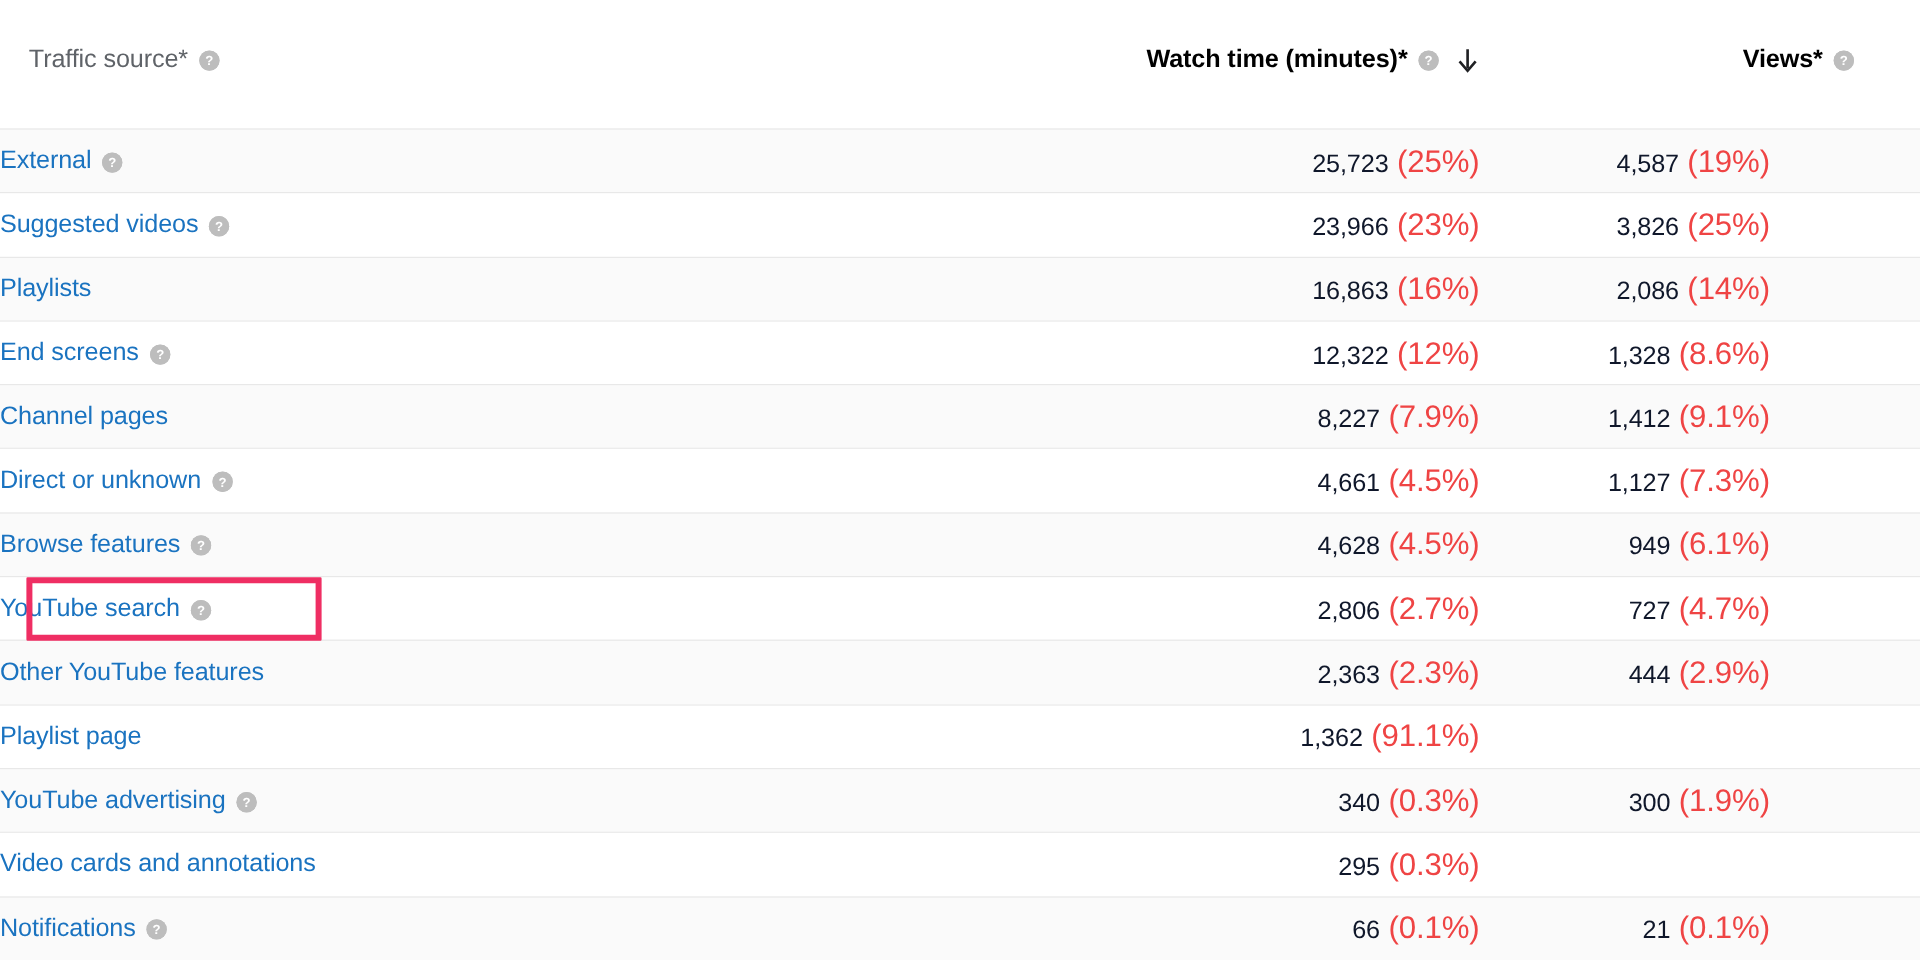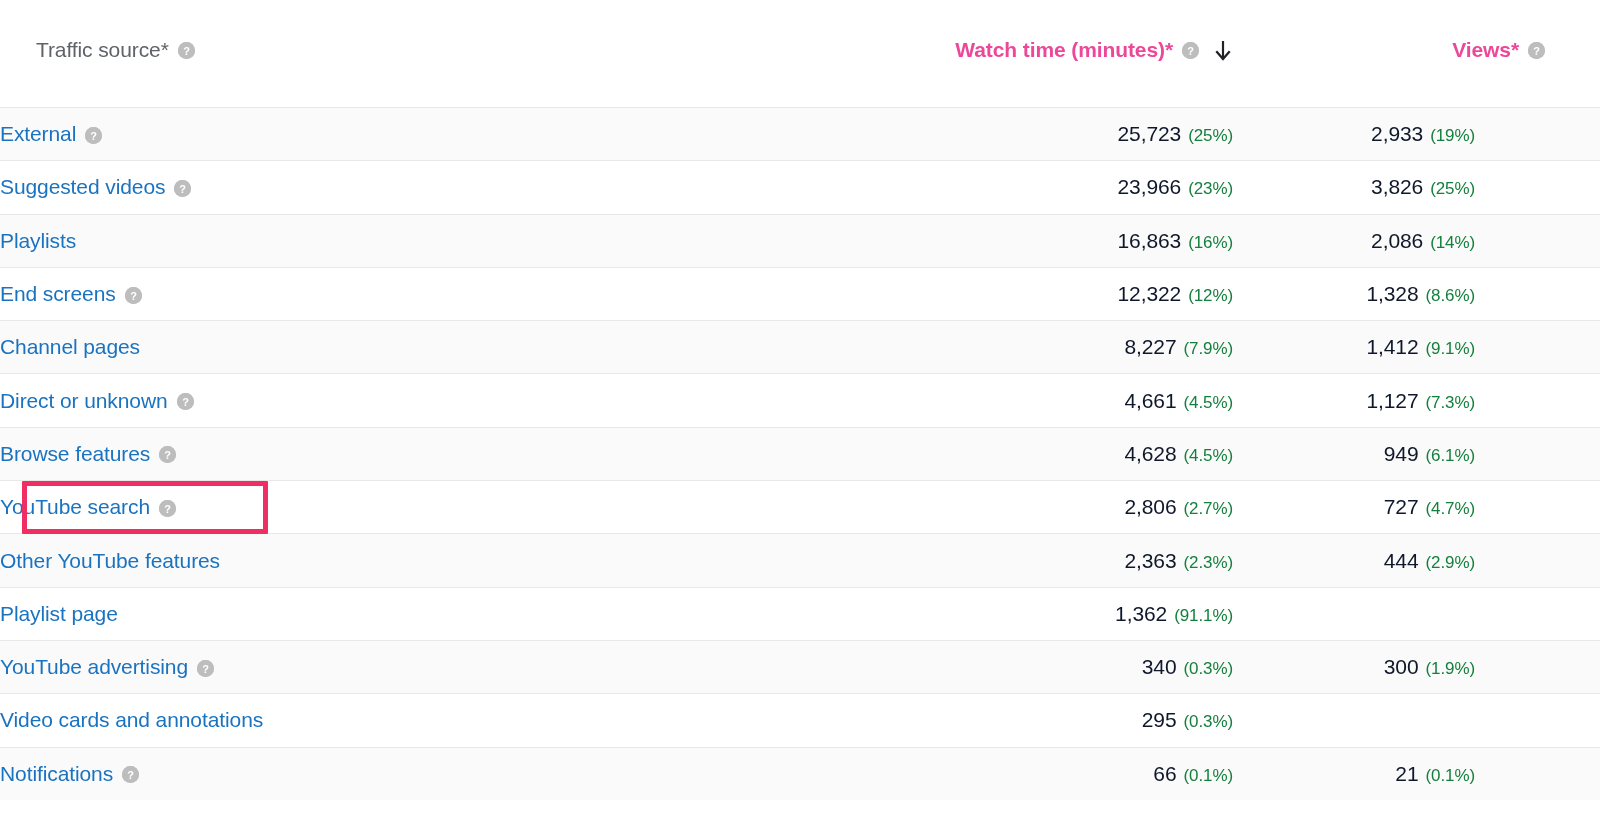--- a/index.html
+++ b/index.html
@@ -28,21 +28,21 @@
   }
   .thead .row-inner {
     display: flex;
     align-items: center;
     height: 100%;
     padding-bottom: 8px;
     box-sizing: border-box;
   }
   .col-source {
     width: 830px;
-    padding-left: 36px;
+    padding-left: 24px;
     box-sizing: border-box;
     display: flex;
     align-items: center;
   }
   .col-watch {
     width: 403px;
     box-sizing: border-box;
     display: flex;
     align-items: center;
     justify-content: flex-end;
@@ -58,21 +58,21 @@
 
   .th-label {
     font-size: 21px;
     letter-spacing: -0.1px;
   }
   .th-source {
     color: #5f6368;
     font-weight: 400;
   }
   .th-metric {
-    color: #ec4899;
+    color: #000000;
     font-weight: 700;
   }
 
   
   .help-icon {
     display: inline-block;
     width: 17px;
     height: 17px;
     border-radius: 50%;
     background: #bdbdbd;
@@ -134,22 +134,22 @@
     font-size: 21px;
     letter-spacing: -0.1px;
     white-space: nowrap;
   }
   .num-main {
     color: #0f172a;
     font-size: 21px;
     letter-spacing: -0.1px;
   }
   .num-pct {
-    color: #15803d;
-    font-size: 17px;
+    color: #ef4444;
+    font-size: 26px;
     letter-spacing: -0.1px;
     margin-left: 7px;
   }
 
   
   .highlight-box {
     position: absolute;
     border: 5px solid #ef2e63;
     box-sizing: border-box;
     pointer-events: none;
@@ -214,21 +214,21 @@
   <circle cx="8.5" cy="8.5" r="8.5" fill="#bdbdbd"></circle>
   <text x="8.5" y="12.5" text-anchor="middle" font-family="Liberation Sans, sans-serif" font-size="11" font-weight="bold" fill="#ffffff">?</text>
             </svg>
           </span>
         </div>
         <div class="cell-num cell-watch">
           <span class="num-main">25,723</span>
           <span class="num-pct">(25%)</span>
         </div>
         <div class="cell-num cell-views">
-          <span class="num-main">2,933</span>
+          <span class="num-main">4,587</span>
           <span class="num-pct">(19%)</span>
         </div>
       </div>
       <div class="trow even">
         <div class="cell-source">
           <span class="src-label">Suggested videos</span>
           <span class="help-icon">
             <svg width="17" height="17" viewBox="0 0 17 17" aria-hidden="true">
   <circle cx="8.5" cy="8.5" r="8.5" fill="#bdbdbd"></circle>
   <text x="8.5" y="12.5" text-anchor="middle" font-family="Liberation Sans, sans-serif" font-size="11" font-weight="bold" fill="#ffffff">?</text>

